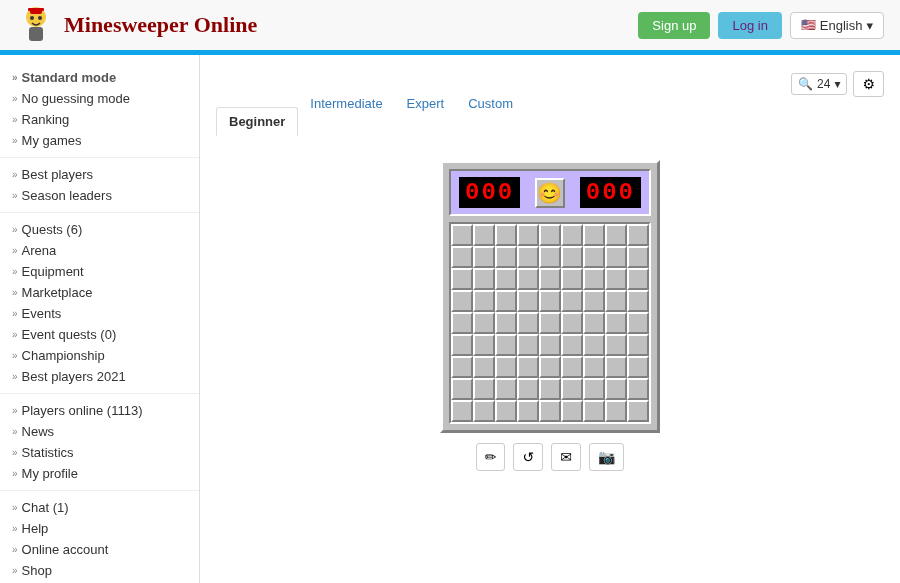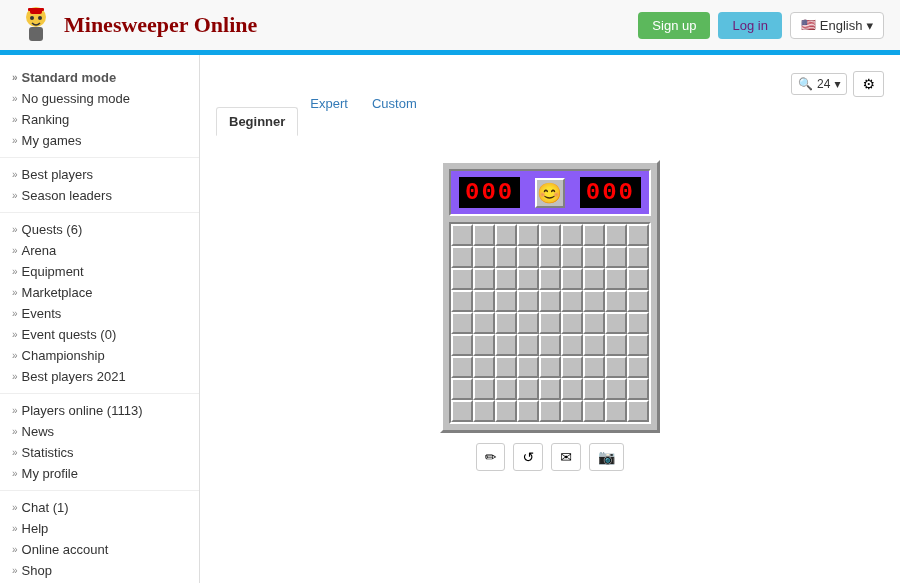--- a/index.html
+++ b/index.html
@@ -169,21 +169,21 @@
       align-items: center;
     }
     #game-board {
       background: #c0c0c0;
       border: 3px solid;
       border-color: #fff #808080 #808080 #fff;
       padding: 6px;
       display: inline-block;
     }
     #game-header {
-      background: #8b5cf6;
+      background: #c4b5fd;
       border: 2px solid;
       border-color: #808080 #fff #fff #808080;
       padding: 6px 8px;
       display: flex;
       justify-content: space-between;
       align-items: center;
       margin-bottom: 6px;
     }
     .lcd-display {
       background: #000;
@@ -366,20 +366,21 @@
         <span class="sidebar-chevron">»</span>
         <span>Shop</span>
       </div>
     </div>
 
   <div id="content">
 
     <div style="display:flex; justify-content:space-between; align-items:flex-start; margin-bottom:12px;">
       <div id="tabs">
       <div class="tab active">Beginner</div>
+          <div class="tab">Intermediate</div>
           <div class="tab">Expert</div>
           <div class="tab">Custom</div>
         </div>
       <div id="controls-bar">
         <div class="zoom-select">
           <span>🔍</span>
           <span>24</span>
           <span>▾</span>
         </div>
         <button class="gear-btn">

